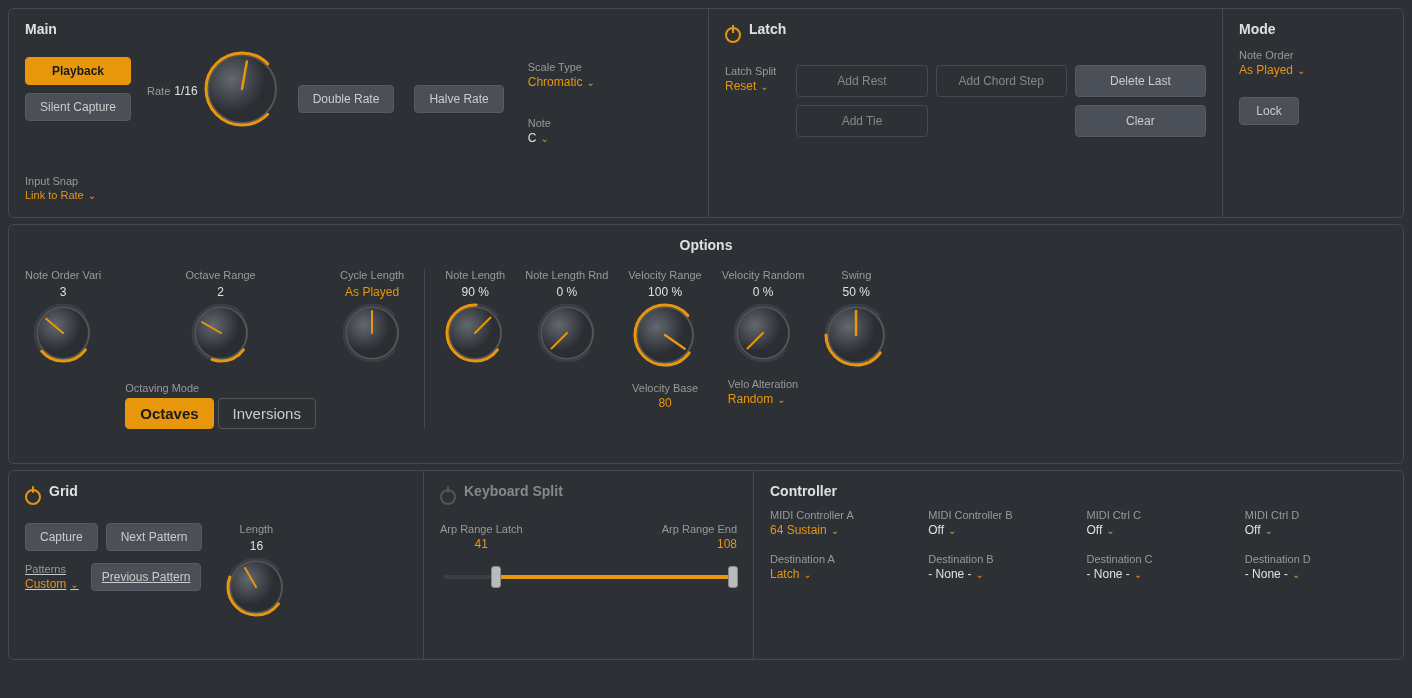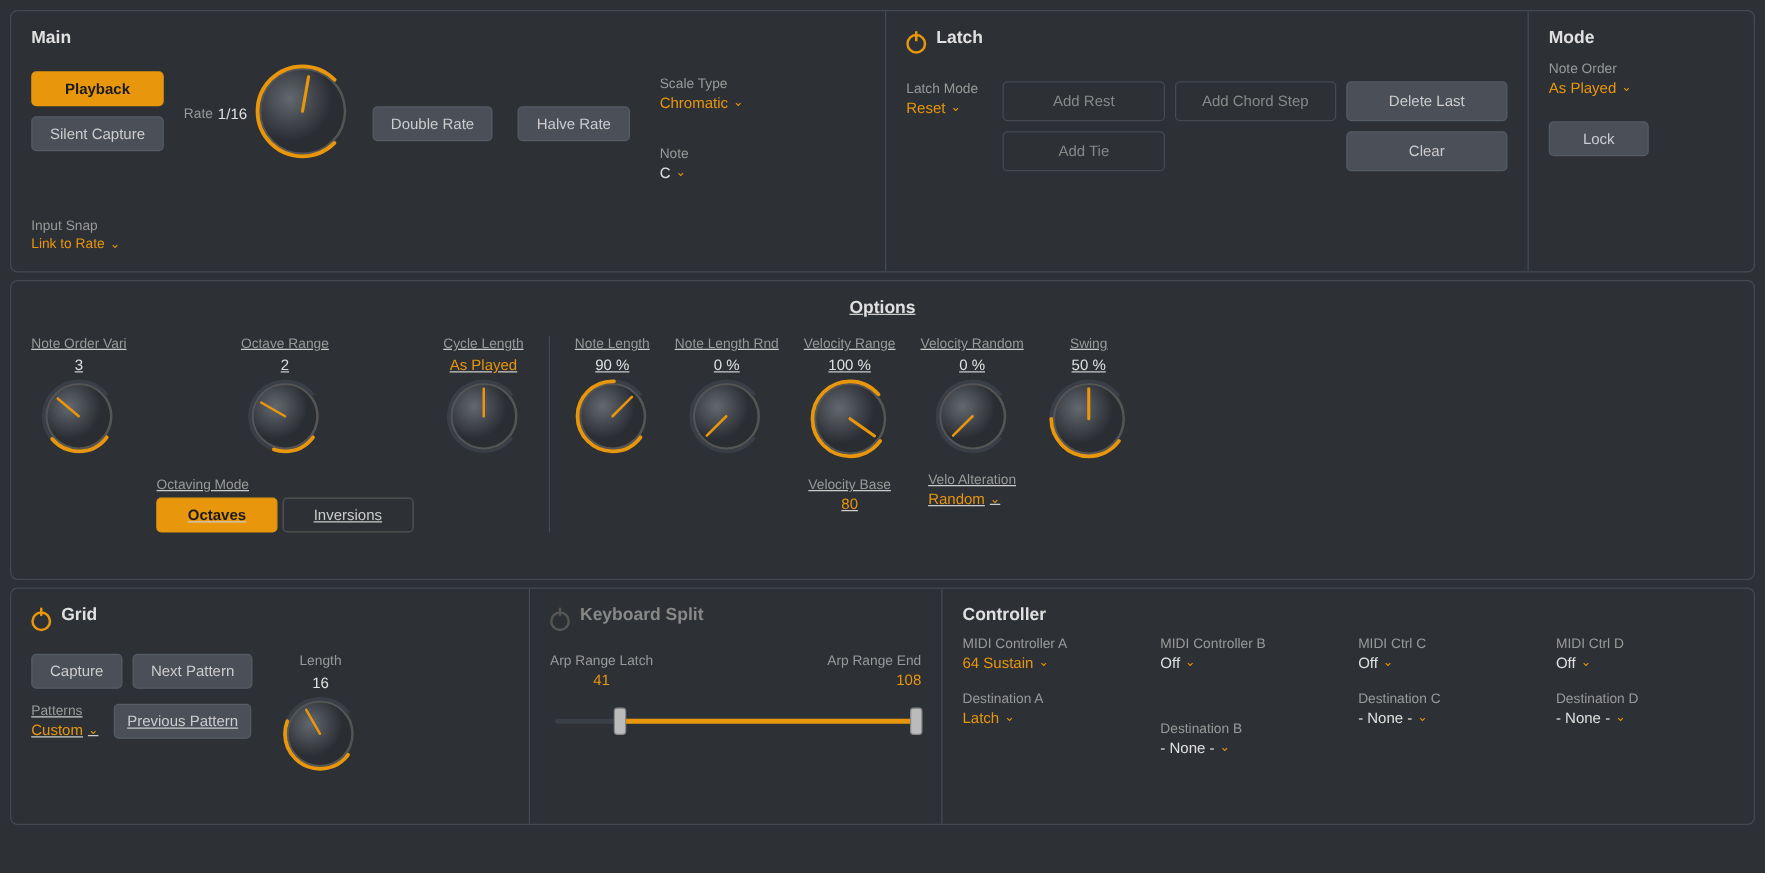--- a/index.html
+++ b/index.html
@@ -250,22 +250,22 @@
 
     svg.knob-svg {
       transform: rotate(135deg);
     }
 
     .btn-tab {
       background: transparent;
       border: 1px solid #555;
       border-radius: 4px;
       color: #ccc;
-      padding: 6px 24px;
-      font-size: 12px;
+      padding: 6px 14px;
+      font-size: 15px;
       cursor: pointer;
     }
 
     .btn-tab-active {
       background: #e8960c;
       border-color: #e8960c;
       color: #1a1a1a;
       font-weight: 600;
     }
 
@@ -364,21 +364,21 @@
     </div>
 
     <div class="latch-panel">
       <div class="latch-header">
         <div class="power-icon"></div>
         <span class="panel-title">Latch</span>
       </div>
       <div style="display:flex; gap: 20px; align-items: flex-start;">
 
         <div class="flex-col gap-2">
-          <span class="text-gray text-sm">Latch Mode</span>
+          <span class="text-gray text-sm">Latch Split</span>
           <div class="flex-center gap-4">
             <span class="text-orange">Reset</span>
             <span class="arrow-icon">⌄</span>
           </div>
         </div>
 
         <div style="display: grid; grid-template-columns: 1fr 1fr 1fr; gap: 8px; flex:1;">
           <button class="btn-ghost">Add Rest</button>
           <button class="btn-ghost">Add Chord Step</button>
           <button class="btn">Delete Last</button>
@@ -392,26 +392,26 @@
     <div class="mode-panel">
       <div class="panel-title">Mode</div>
       <div class="flex-col gap-2" style="margin-bottom: 16px; margin-top: 8px;">
         <span class="text-gray text-sm">Note Order</span>
         <div class="flex-center gap-4">
           <span class="text-orange">As Played</span>
           <span class="arrow-icon">⌄</span>
         </div>
       </div>
       <div style="margin-top: 20px;">
-        <button class="btn" style="width: 80px;">Lock</button>
+        <button class="btn" style="width: 60px;">Lock</button>
       </div>
     </div>
   </div>
 
-  <div class="middle-section" style="height: 240px; text-decoration: underline;">
+  <div class="middle-section" style="height: 240px;">
     <div class="options-title">Options</div>
     <div class="options-content">
 
       <div style="display:flex; gap: 24px; align-items: flex-start;">
 
         <div class="knob-container">
           <span class="text-gray text-sm" style="white-space:nowrap;">Note Order Vari</span>
           <span class="text-light">3</span>
           <div>
             <svg width="60" height="60" viewBox="0 0 60 60">
@@ -703,21 +703,21 @@
 
         <div class="controller-item" style="margin-top: 8px;">
           <span class="text-gray text-sm" style="white-space:nowrap;">Destination A</span>
           <div class="flex-center gap-4">
             <span class="text-orange">Latch</span>
             <span class="arrow-icon">⌄</span>
           </div>
         </div>
 
         <div class="controller-item" style="margin-top: 8px;">
-          <span class="text-gray text-sm" style="white-space:nowrap;margin-top:24px;">Destination B</span>
+          <span class="text-gray text-sm" style="white-space:nowrap;">Destination B</span>
           <div class="flex-center gap-4">
             <span class="text-light">- None -</span>
             <span class="arrow-icon">⌄</span>
           </div>
         </div>
 
         <div class="controller-item" style="margin-top: 8px;">
           <span class="text-gray text-sm" style="white-space:nowrap;">Destination C</span>
           <div class="flex-center gap-4">
             <span class="text-light">- None -</span>

